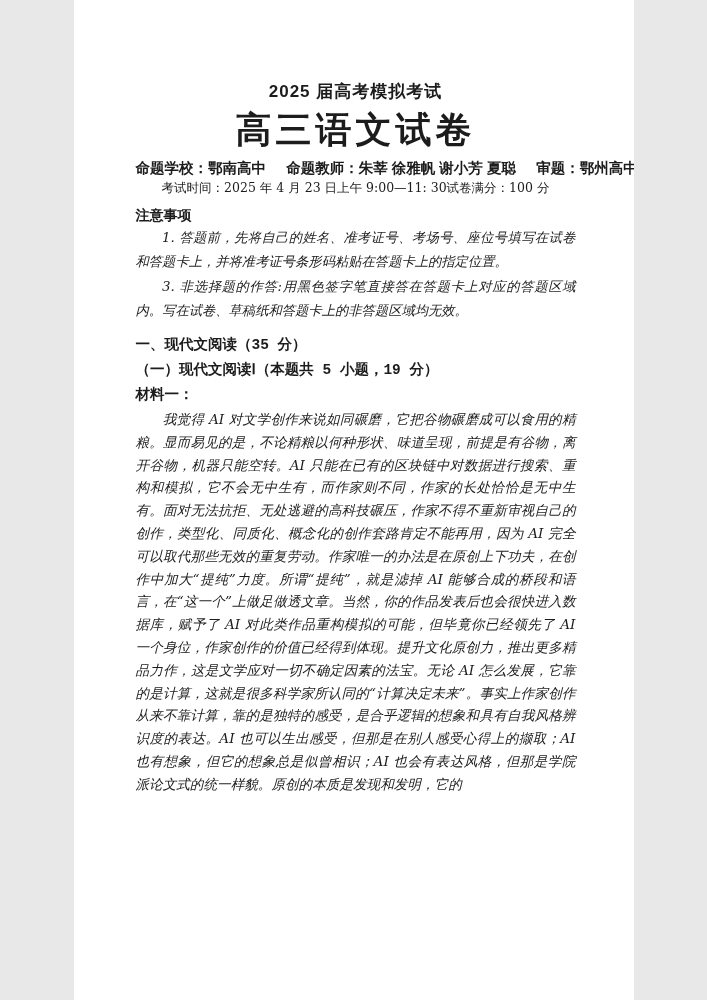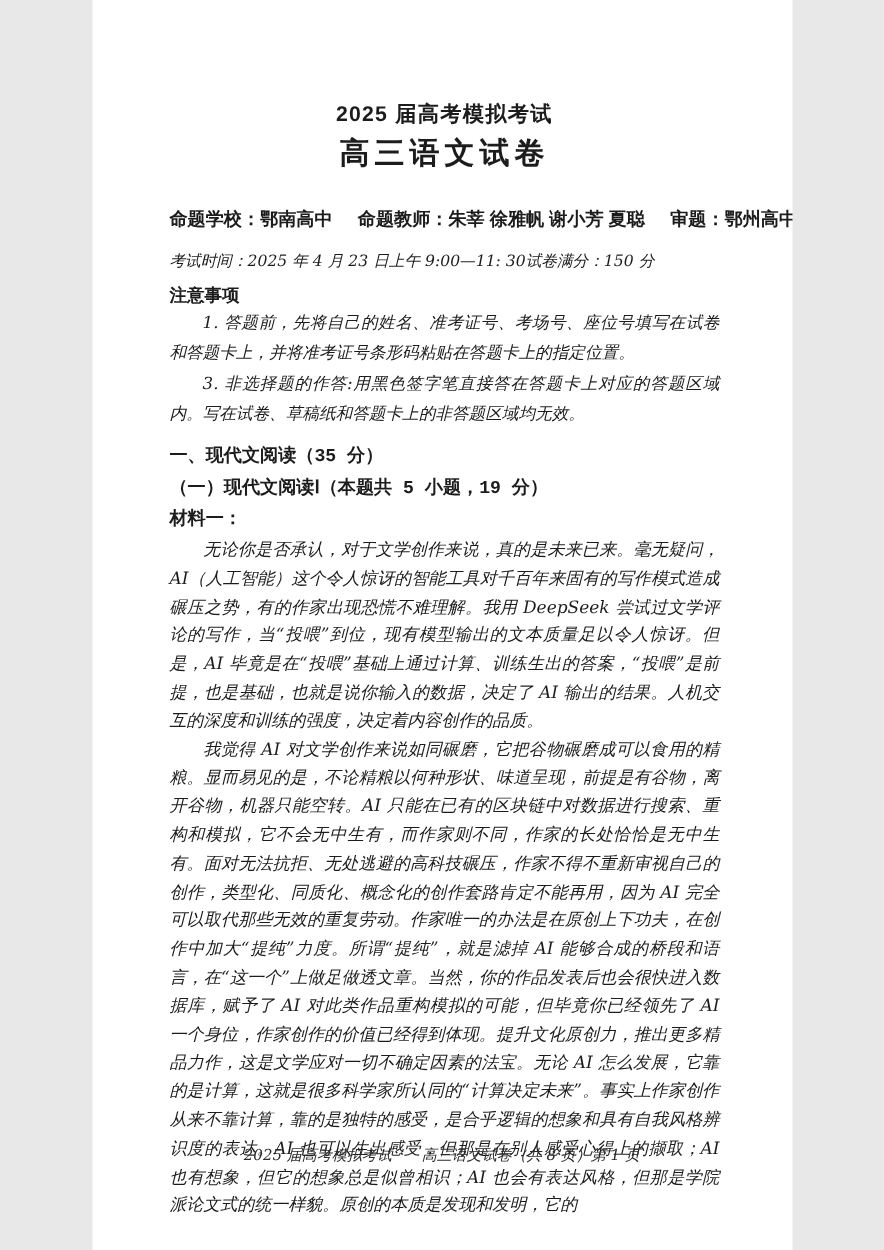--- a/index.html
+++ b/index.html
@@ -23,39 +23,38 @@
 
   .exam-title {
     font-family: "Liberation Sans", sans-serif;
     font-weight: bold;
     font-size: 17px;
     letter-spacing: 1px;
   }
   .paper-title {
     font-family: "Liberation Sans", sans-serif;
     font-weight: bold;
-    font-size: 24px;
+    font-size: 36px;
     letter-spacing: 4px;
     margin-top: 3px;
   }
   .meta-line {
-    margin-top: 28px;
+    margin-top: 4px;
     font-family: "Liberation Sans", sans-serif;
     font-weight: bold;
     font-size: 14.5px;
     text-align: center;
     white-space: nowrap;
   }
   .meta-line .gap { display: inline-block; width: 1.4em; }
   .time-row {
-    margin-top: 16px;
+    margin-top: 2px;
     display: flex;
-    justify-content: flex-start;
+    justify-content: center;
     font-size: 12.5px;
-    font-style: italic;
   }
   .notice-heading {
     margin-top: 10px;
     font-family: "Liberation Sans", sans-serif;
     font-weight: bold;
     font-size: 14px;
   }
   .notice-item {
     font-size: 13.3px;
     font-style: italic;
@@ -104,33 +103,31 @@
   <div class="center exam-title">2025 届高考模拟考试</div>
 
   <div class="center paper-title">高三语文试卷</div>
 
   <div class="meta-line">
     <span>命题学校：鄂南高中</span><span class="gap"></span><span>命题教师：朱莘 徐雅帆 谢小芳 夏聪</span><span class="gap"></span><span>审题：鄂州高中</span>
   </div>
 
   <div class="time-row">
     <span>考试时间：2025 年 4 月 23 日上午 9:00—11: 30</span>
-    <span>试卷满分：150 分</span>
+    <span>试卷满分：100 分</span>
   </div>
 
   <div class="notice-heading">注意事项</div>
 
   <p class="notice-item">1. 答题前，先将自己的姓名、准考证号、考场号、座位号填写在试卷和答题卡上，并将准考证号条形码粘贴在答题卡上的指定位置。</p>
   <p class="notice-item">3. 非选择题的作答:用黑色签字笔直接答在答题卡上对应的答题区域内。写在试卷、草稿纸和答题卡上的非答题区域均无效。</p>
 
   <div class="section-heading">一、现代文阅读（35 分）</div>
 
   <div class="subsection-heading">（一）现代文阅读Ⅰ（本题共 5 小题，19 分）</div>
 
 
   <div class="material-label">材料一：</div>
 
-  <p class="material-para">无论你是否承认，对于文学创作来说，真的是未来已来。毫无疑问，AI（人工智能）这个令人惊讶的智能工具对千百年来固有的写作模式造成碾压之势，有的作家出现恐慌不难理解。我用 DeepSeek 尝试过文学评论的写作，当“投喂”到位，现有模型输出的文本质量足以令人惊讶。但是，AI 毕竟是在“投喂”基础上通过计算、训练生出的答案，“投喂”是前提，也是基础，也就是说你输入的数据，决定了 AI 输出的结果。人机交互的深度和训练的强度，决定着内容创作的品质。</p>
   <p class="material-para">我觉得 AI 对文学创作来说如同碾磨，它把谷物碾磨成可以食用的精粮。显而易见的是，不论精粮以何种形状、味道呈现，前提是有谷物，离开谷物，机器只能空转。AI 只能在已有的区块链中对数据进行搜索、重构和模拟，它不会无中生有，而作家则不同，作家的长处恰恰是无中生有。面对无法抗拒、无处逃避的高科技碾压，作家不得不重新审视自己的创作，类型化、同质化、概念化的创作套路肯定不能再用，因为 AI 完全可以取代那些无效的重复劳动。作家唯一的办法是在原创上下功夫，在创作中加大“提纯”力度。所谓“提纯”，就是滤掉 AI 能够合成的桥段和语言，在“这一个”上做足做透文章。当然，你的作品发表后也会很快进入数据库，赋予了 AI 对此类作品重构模拟的可能，但毕竟你已经领先了 AI 一个身位，作家创作的价值已经得到体现。提升文化原创力，推出更多精品力作，这是文学应对一切不确定因素的法宝。无论 AI 怎么发展，它靠的是计算，这就是很多科学家所认同的“计算决定未来”。事实上作家创作从来不靠计算，靠的是独特的感受，是合乎逻辑的想象和具有自我风格辨识度的表达。AI 也可以生出感受，但那是在别人感受心得上的撷取；AI 也有想象，但它的想象总是似曾相识；AI 也会有表达风格，但那是学院派论文式的统一样貌。原创的本质是发现和发明，它的</p>
 
-  <div class="footer-line">2025 届高考模拟考试　　高三语文试卷（共 8 页）第 1 页</div>
 
 </div>
 
 </body></html>

